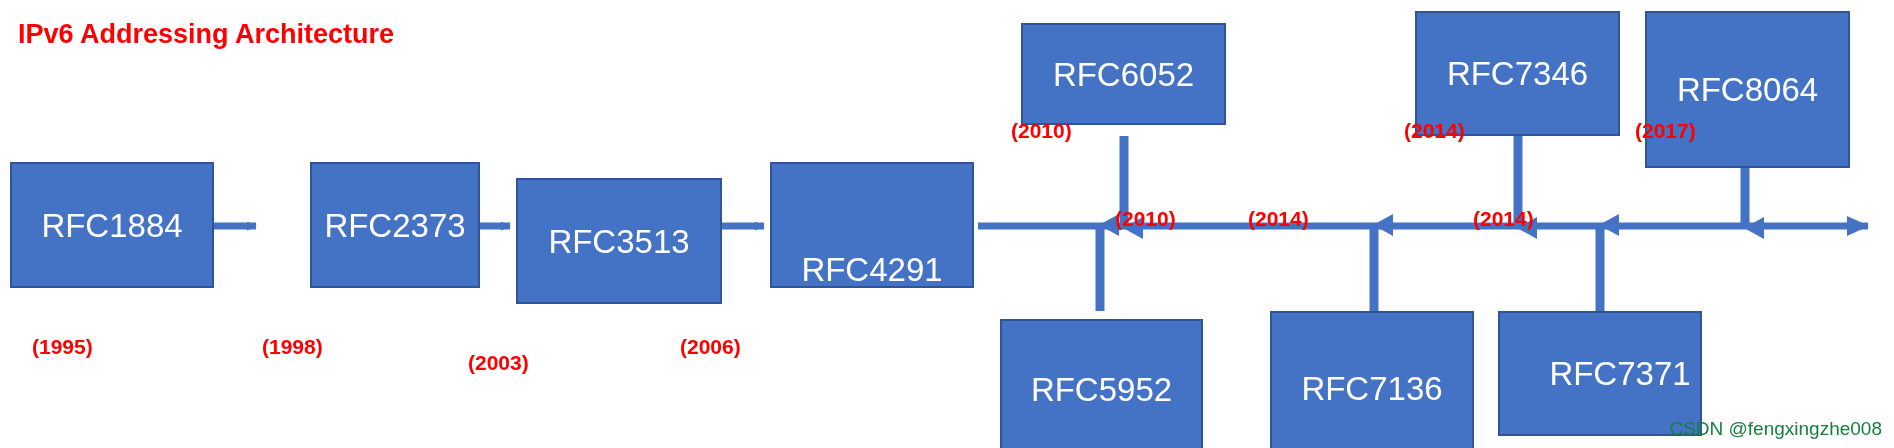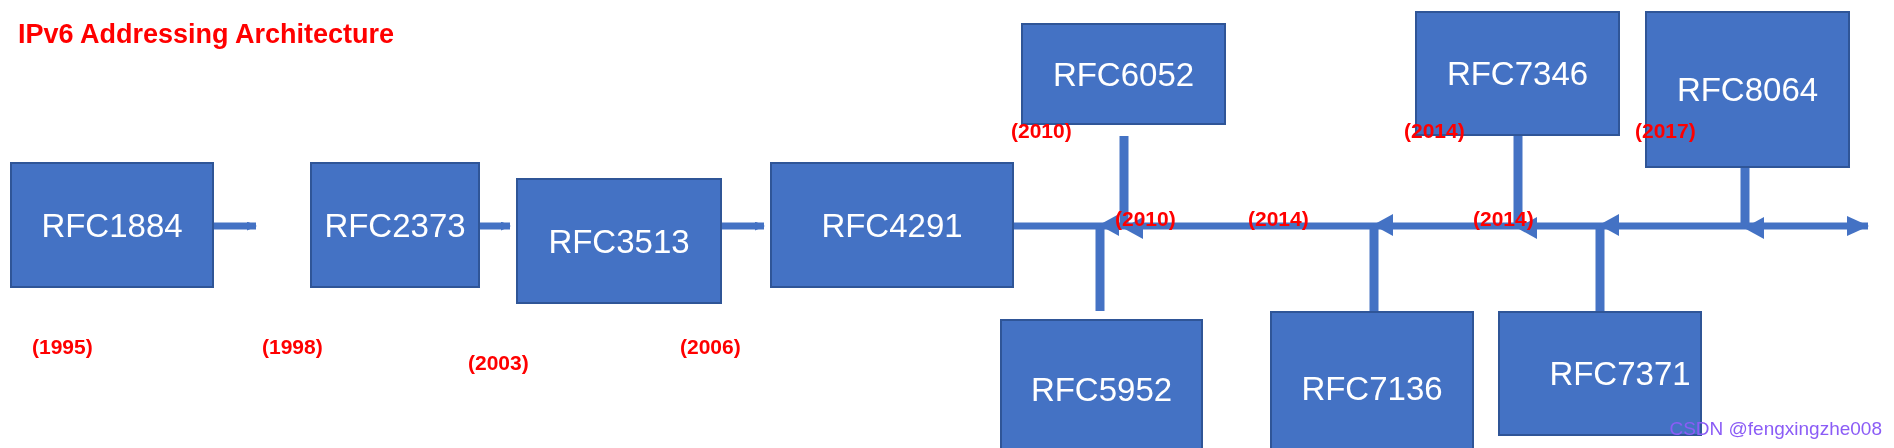--- a/index.html
+++ b/index.html
@@ -66,21 +66,21 @@
     width: 1894px;
     height: 448px;
     pointer-events: none;
   }
 
   
   .watermark {
     position: absolute;
     right: 12px;
     bottom: 8px;
-    color: #8b5cf6;
+    color: #15803d;
     font-size: 19px;
     white-space: nowrap;
   }
 </style>
 </head>
 <body>
 
 <div id="canvas">
 
   <div class="title">IPv6 Addressing Architecture</div>
@@ -122,21 +122,21 @@
 
   <div class="rfc-box" style="left:10px; top:162px; width:204px; height:126px;">
     <span class="rfc-label">RFC1884</span>
   </div>
   <div class="rfc-box" style="left:262px; top:162px; width:170px; height:126px;margin-left:48px;">
     <span class="rfc-label">RFC2373</span>
   </div>
   <div class="rfc-box" style="left:516px; top:162px; width:206px; height:126px;margin-top:16px;">
     <span class="rfc-label">RFC3513</span>
   </div>
-  <div class="rfc-box" style="left:770px; top:162px; width:244px; height:126px;">
+  <div class="rfc-box" style="left:770px; top:162px; width:204px; height:126px;align-items:flex-end;">
     <span class="rfc-label">RFC4291</span>
   </div>
 
   <div class="rfc-box" style="left:1021px; top:23px; width:205px; height:102px;">
     <span class="rfc-label">RFC6052</span>
   </div>
   <div class="rfc-box" style="left:1415px; top:11px; width:205px; height:125px;">
     <span class="rfc-label">RFC7346</span>
   </div>
   <div class="rfc-box" style="left:1645px; top:11px; width:205px; height:157px;">

